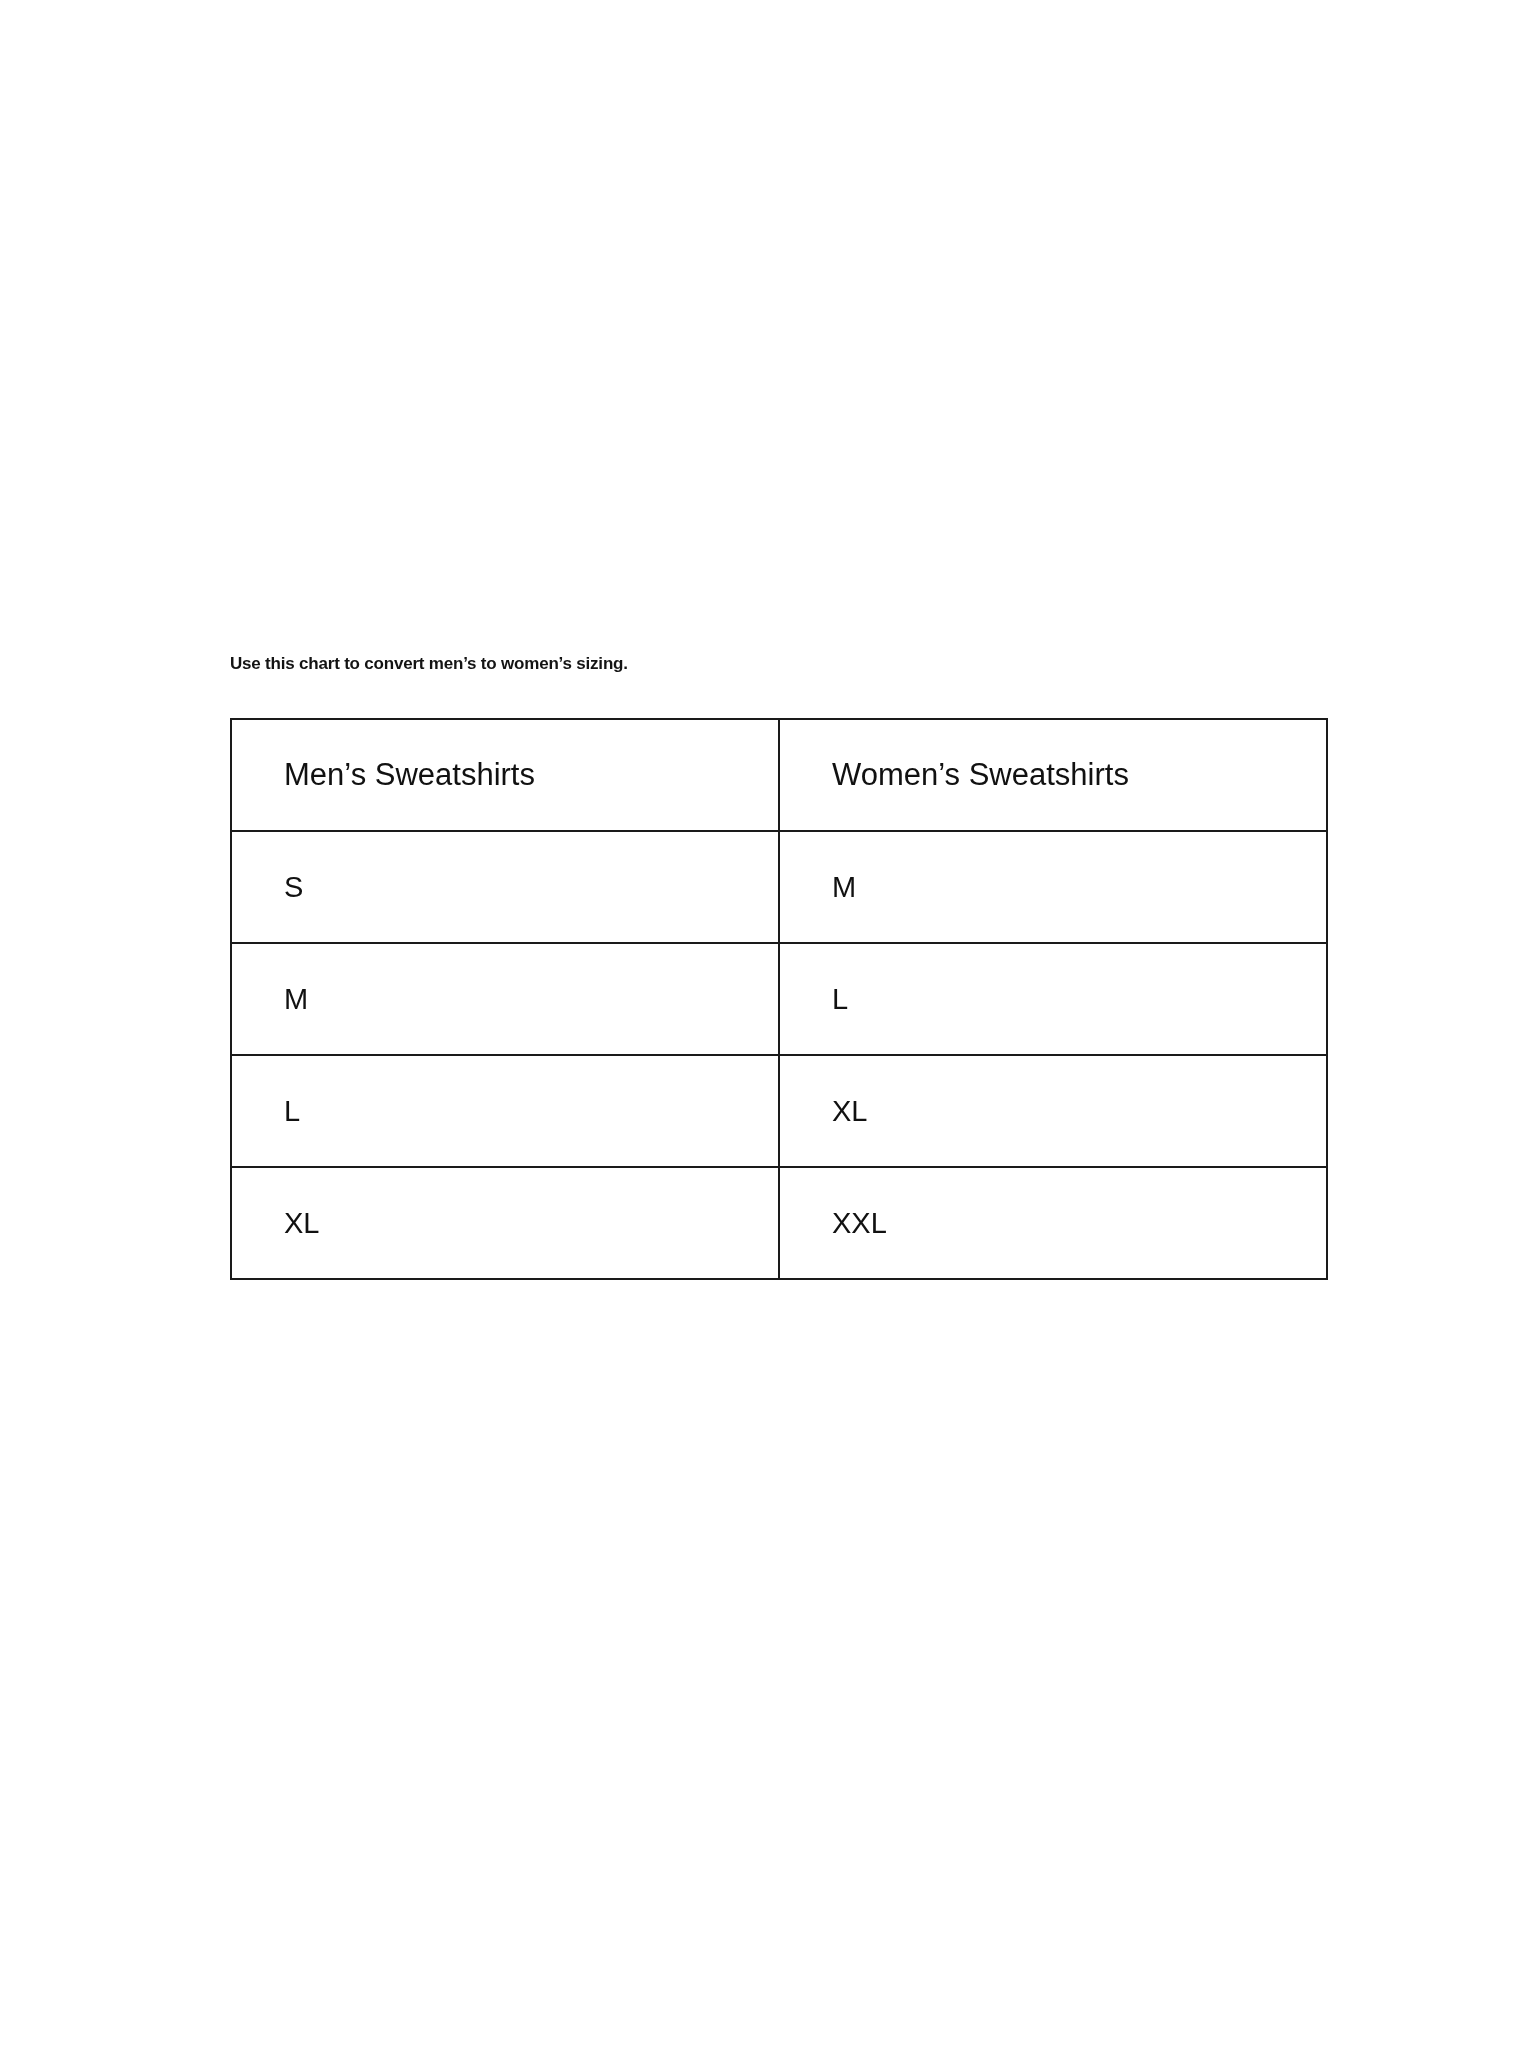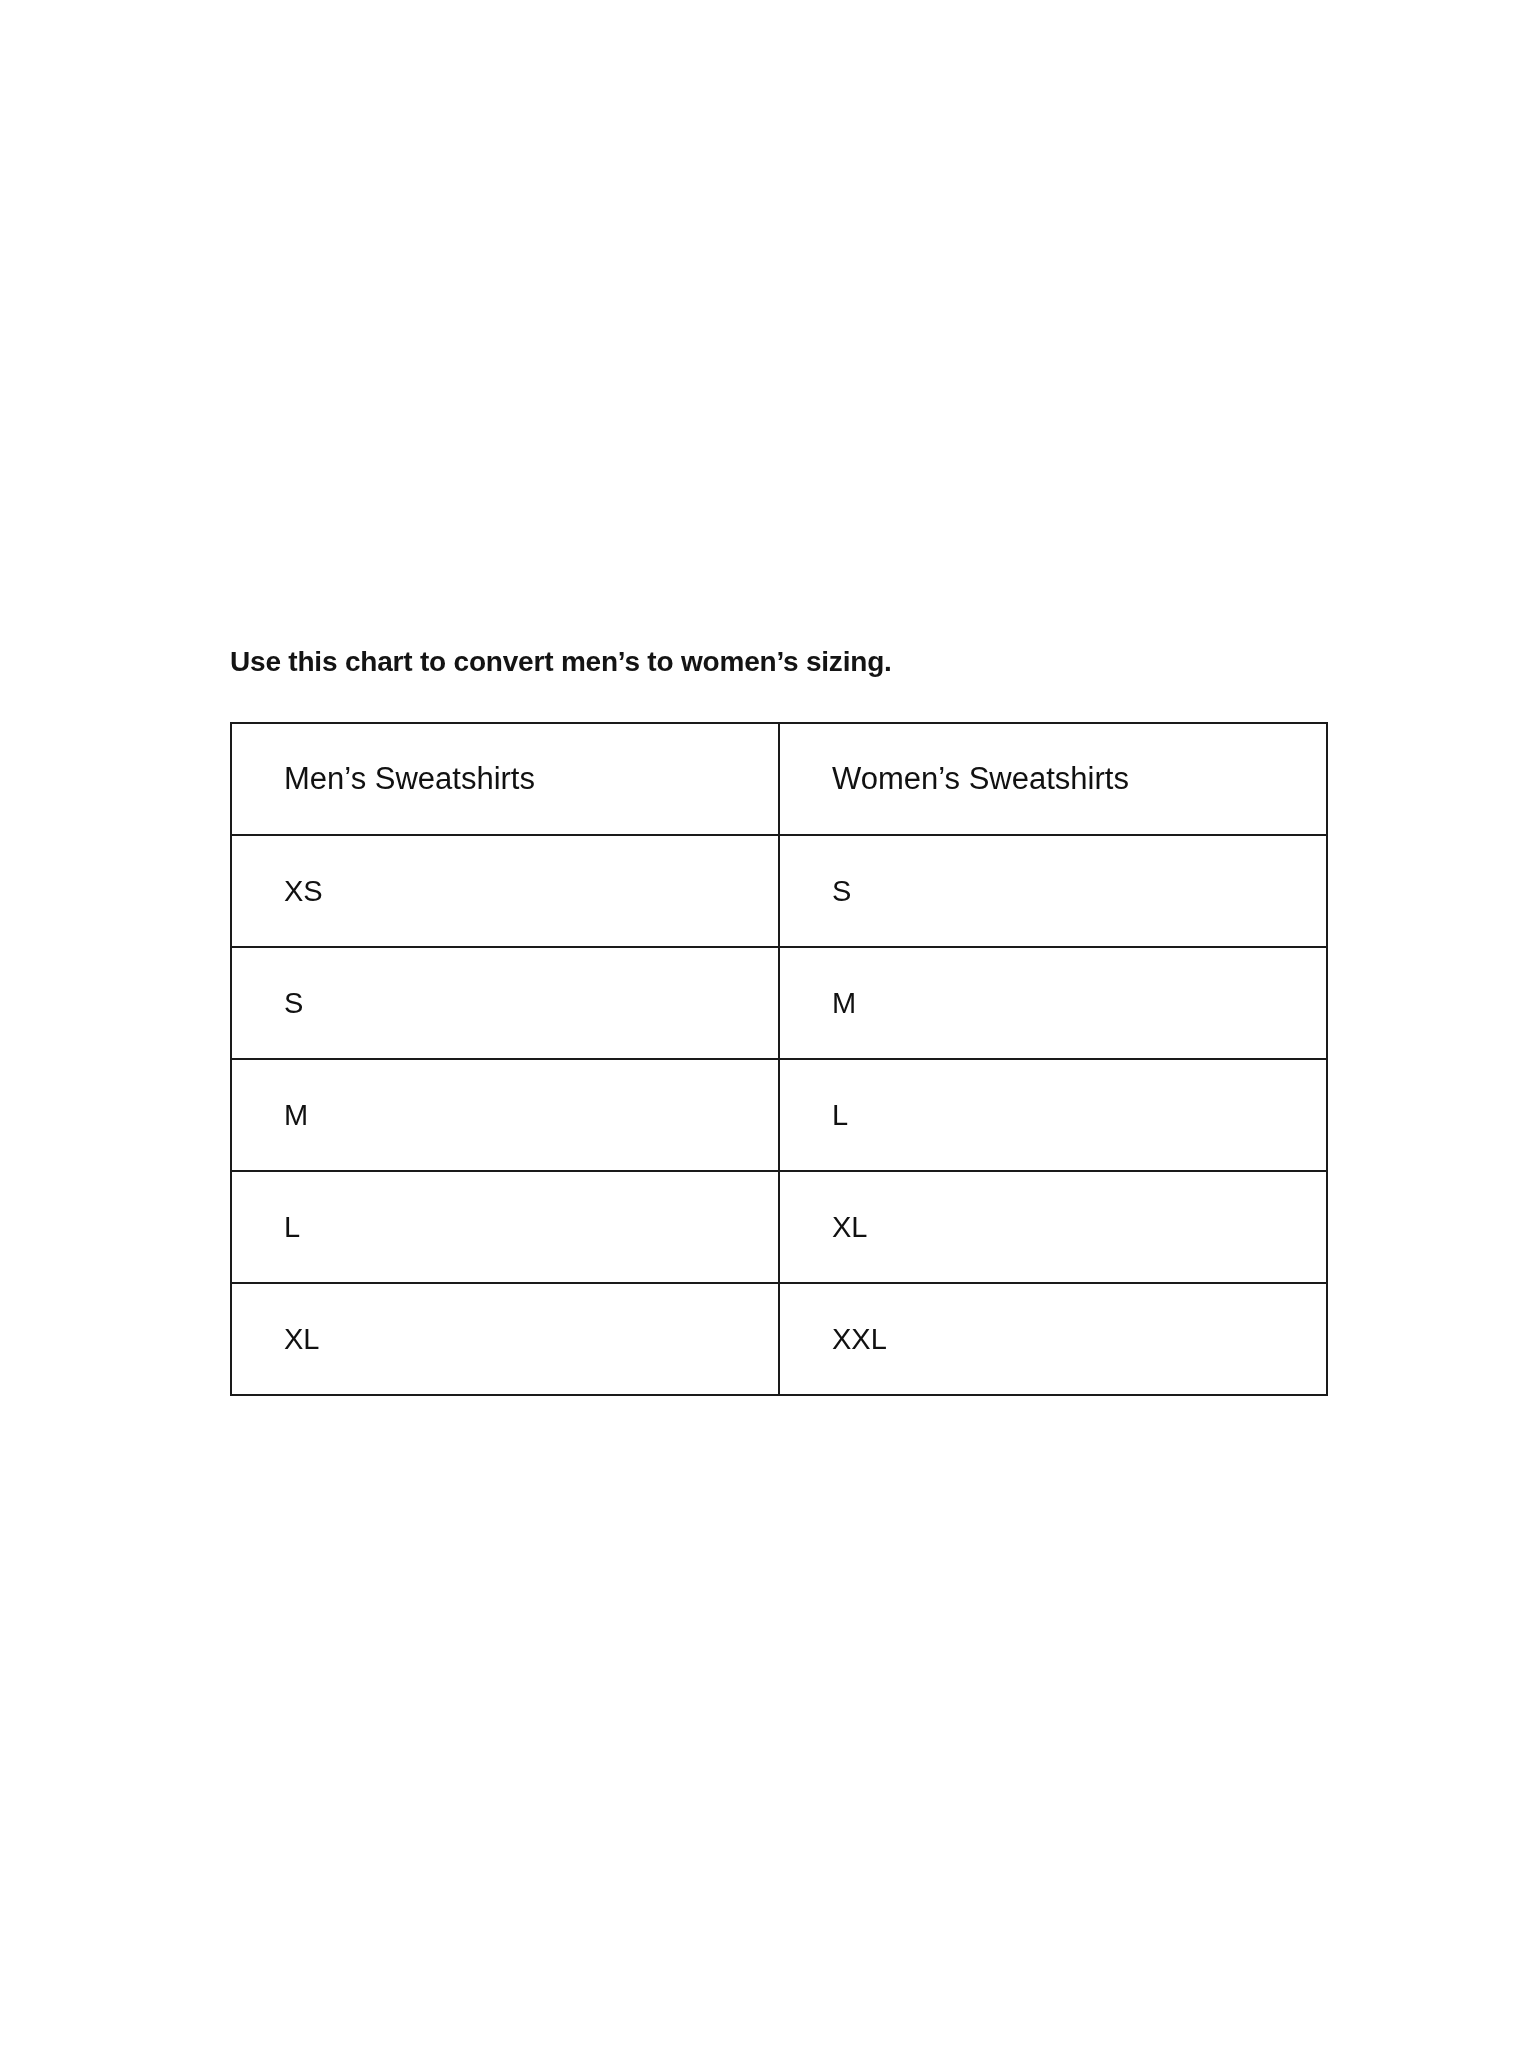--- a/index.html
+++ b/index.html
@@ -35,24 +35,24 @@
   .title {
     font-size: 60px;
     font-weight: 700;
     letter-spacing: -1.5px;
     line-height: 1.1;
     margin: 0 0 0 0;
     color: #0b0b0b;
   }
 
   .subtitle {
-    font-size: 28px;
+    font-size: 17px;
     font-weight: 600;
     color: #141414;
-    margin-top: 26px;
+    margin-top: 34px;
     letter-spacing: -0.2px;
   }
 
   .size-table {
     margin-top: 44px;
     width: 1096px;
     border-collapse: collapse;
     table-layout: fixed;
   }
 
@@ -96,24 +96,20 @@
         <col class="col-b">
       </colgroup>
       <thead>
         <tr>
           <th>Men’s Sweatshirts</th>
           <th>Women’s Sweatshirts</th>
         </tr>
       </thead>
       <tbody>
         <tr>
-          <td>XS</td>
-          <td>S</td>
-        </tr>
-        <tr>
           <td>S</td>
           <td>M</td>
         </tr>
         <tr>
           <td>M</td>
           <td>L</td>
         </tr>
         <tr>
           <td>L</td>
           <td>XL</td>

